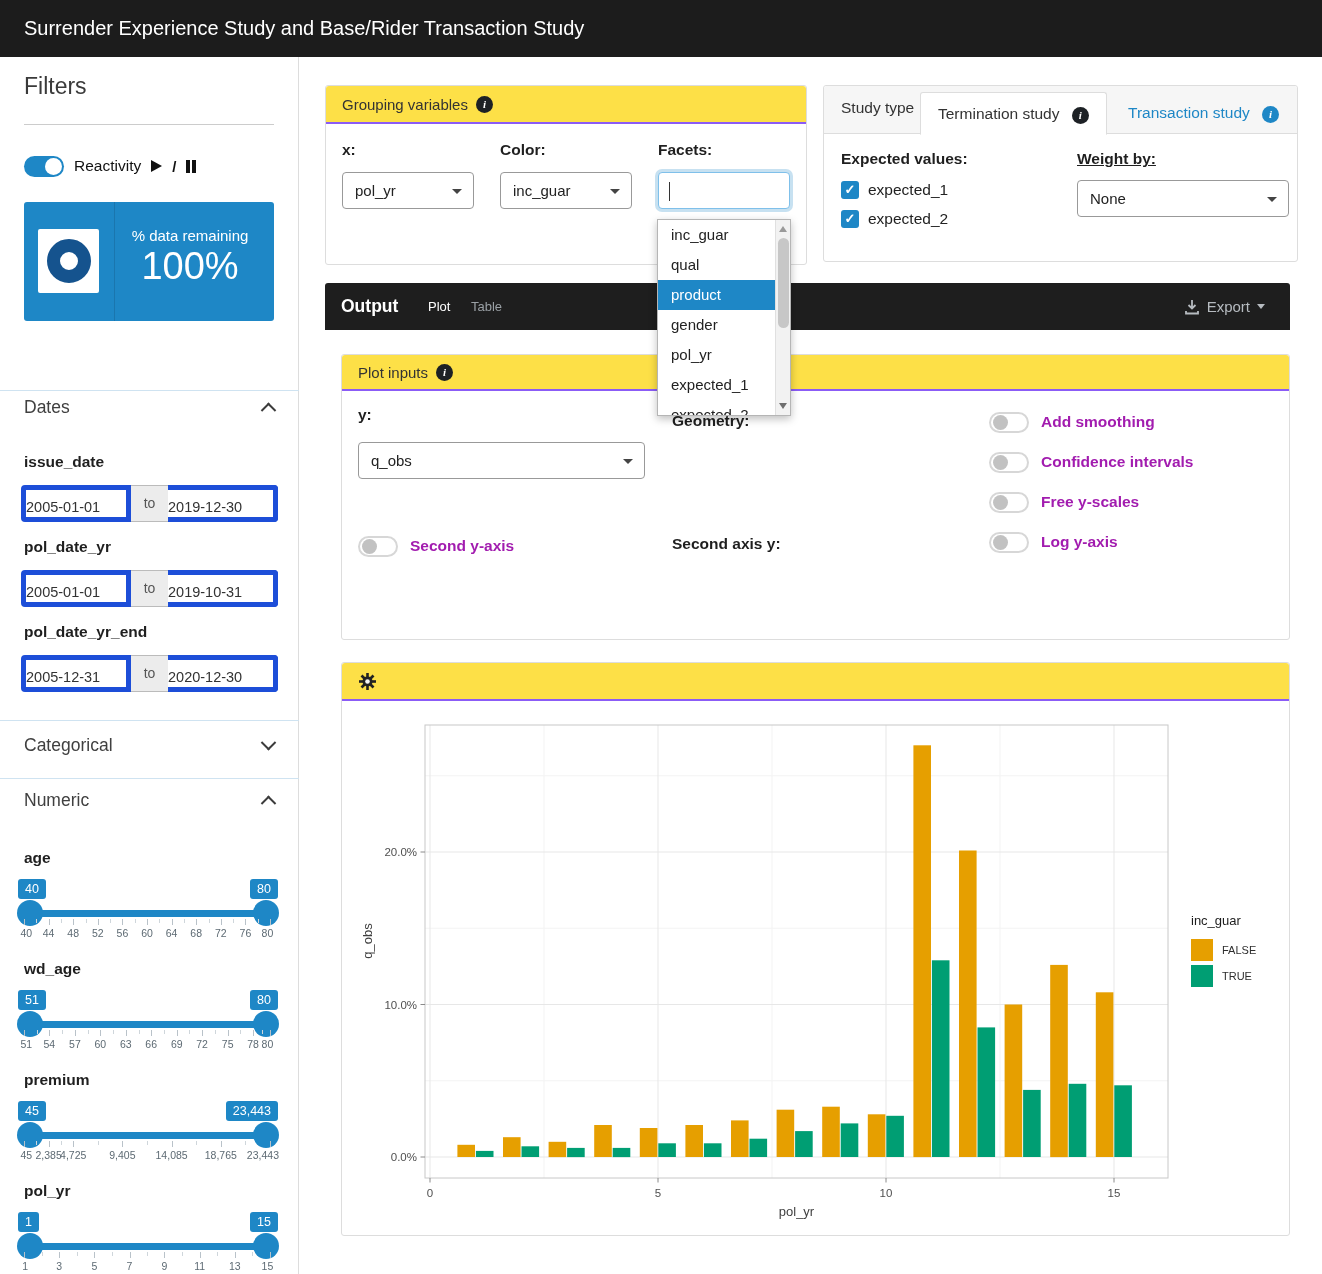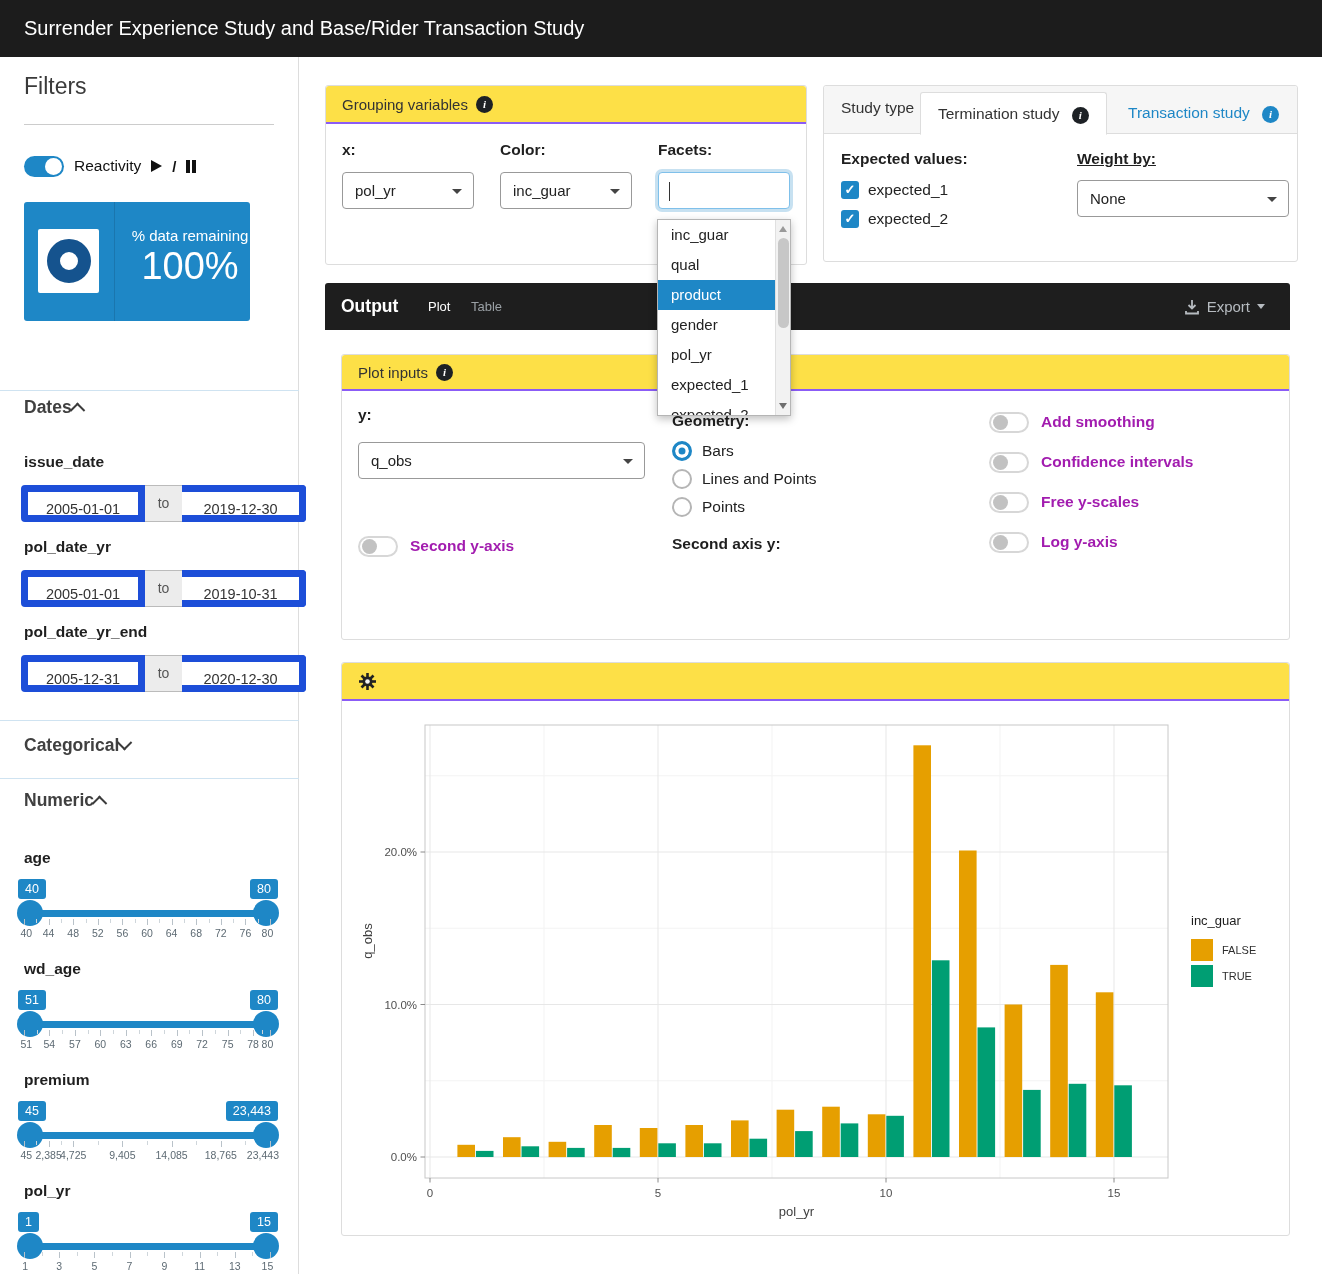--- a/index.html
+++ b/index.html
@@ -23,35 +23,35 @@
   .switch.on { background:#1e87c6; }
   .switch.on .knob { position:absolute; right:2px; top:2px; width:17px; height:17px; border-radius:50%; background:#fff; }
   .switch.off { background:#fff; border:2px solid #d7d7d7; }
   .switch.off .knob { position:absolute; left:2px; top:1px; width:15px; height:15px; border-radius:50%; background:#c2c2c2; }
   .react-label { font-size:15.5px; color:#111; }
   .play-ico { width:0; height:0; border-left:11px solid #111; border-top:6.5px solid transparent; border-bottom:6.5px solid transparent; display:inline-block; }
   .pause-ico { display:inline-flex; gap:2.5px; }
   .pause-ico i { width:3.5px; height:13px; background:#111; display:block; }
   .slash { font-size:15px; color:#111; font-weight:700; }
 
-  .value-box { left:24px; top:145px; width:226px; height:119px; background:#1e87c6; border-radius:3px; color:#fff; }
+  .value-box { left:24px; top:145px; width:250px; height:119px; background:#1e87c6; border-radius:3px; color:#fff; }
   .vb-sep { position:absolute; left:90px; top:0; width:1px; height:100%; background:rgba(0,0,0,.12); }
   .vb-icon { position:absolute; left:14px; top:27px; width:61px; height:64px; background:#fff; border-radius:2px; }
   .vb-donut { position:absolute; left:9px; top:10px; width:44px; height:44px; border-radius:50%; border:13px solid #15538E; }
   .vb-label { position:absolute; left:91px; top:25px; width:150px; text-align:center; font-size:15px; }
   .vb-value { position:absolute; left:91px; top:43px; width:150px; text-align:center; font-size:38px; font-weight:300; }
 
-  .sect-head { left:24px; width:250px; font-size:17.5px; color:#404040; display:flex; align-items:center;font-weight:bold; }
+  .sect-head { left:24px; width:250px; font-size:17.5px; color:#404040; display:flex; justify-content:space-between; align-items:center; }
   .chev { width:11px; height:11px; border-right:2px solid #3c3c3c; border-bottom:2px solid #3c3c3c; display:inline-block; }
   .chev.up { transform:rotate(-135deg) translate(-2px,-2px); }
   .chev.down { transform:rotate(45deg) translate(-2px,-2px); }
 
   .fld-label { left:24px; font-size:15.5px; font-weight:700; color:#1f1f1f; }
   .date-row { left:21px; display:flex; height:37px; }
-  .date-in { width:124px; border:7px solid #1d4ed8; background:#fff; text-align:center; line-height:35px; font-size:14.5px; color:#333; }
+  .date-in { width:110px; border:5px solid #1d4ed8; background:#fff; line-height:35px; font-size:14.5px; color:#333; }
   .date-in.first { border-radius:4px 0 0 4px; }
   .date-in.last  { border-radius:0 4px 4px 0; border-left:none; }
   .date-to { width:37px; border-top:1px solid #bbb; border-bottom:1px solid #bbb; background:#ececec; text-align:center; line-height:35px; font-size:14px; color:#555; }
 
   
   .slider { left:24px; width:246px; height:64px; }
   .sl-badge { position:absolute; top:0; background:#1e87c6; color:#fff; font-size:12.5px; line-height:20px; padding:0 7px; border-radius:3px; }
   .sl-badge.from { left:-6px; } .sl-badge.to { right:-8px; }
   .sl-track { position:absolute; left:0; right:0; top:31px; height:7px; background:#1e87c6; border-radius:4px; }
   .sl-handle { position:absolute; top:21px; width:26px; height:26px; background:#1e87c6; border-radius:50%; }
@@ -312,34 +312,20 @@
   <div class="select" style="left:16px; top:87px; width:287px;">
     <span>q_obs</span><span class="caret"></span>
   </div>
   <div class="abs toggle-row" style="left:16px; top:180px;">
     <span class="switch off">
         <span class="knob"></span>
       </span>
     <span class="toggle-lbl">Second y-axis</span>
   </div>
   <span class="ctl-label" style="left:330px; top:57px;">Geometry:</span>
-  <div class="abs" style="left:330px; top:85px;">
-      <div class="radio-row">
-        <span class="radio sel"></span>
-        <span class="radio-lbl">Bars</span>
-      </div>
-      <div class="radio-row">
-        <span class="radio"></span>
-        <span class="radio-lbl">Lines and Points</span>
-      </div>
-      <div class="radio-row">
-        <span class="radio"></span>
-        <span class="radio-lbl">Points</span>
-      </div>
-    </div>
   <span class="ctl-label" style="left:330px; top:180px;">Second axis y:</span>
   <div class="abs" style="left:647px; top:56px;">
       <div class="toggle-row">
         <span class="switch off">
           <span class="knob"></span>
         </span>
         <span class="toggle-lbl">Add smoothing</span>
       </div>
       <div class="toggle-row">
         <span class="switch off">

